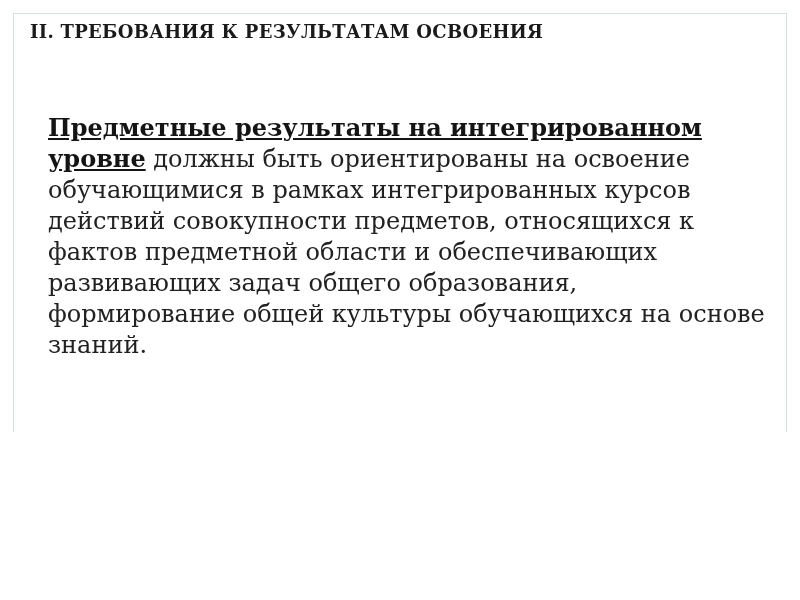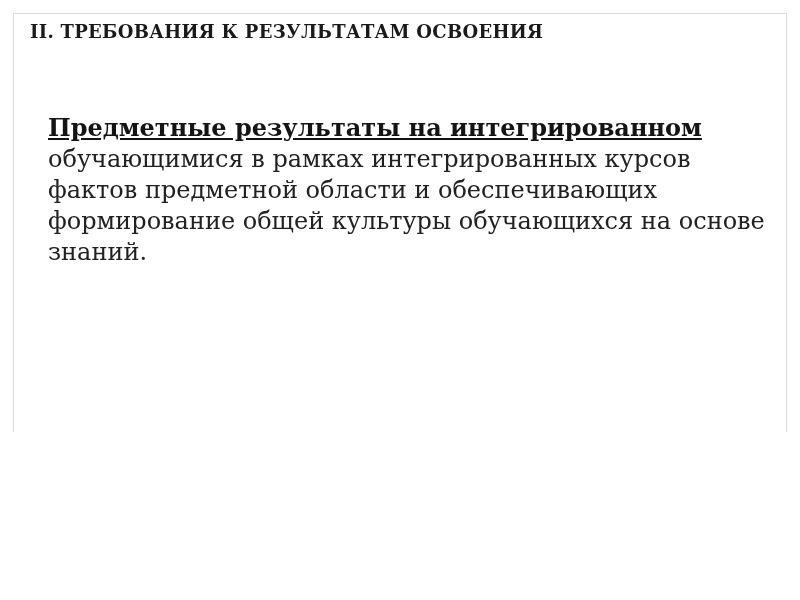--- a/index.html
+++ b/index.html
@@ -67,21 +67,24 @@
 <body>
 
 <div class="stage">
 
   <div class="slide-border"></div>
 
   <div class="slide-title">II. ТРЕБОВАНИЯ К РЕЗУЛЬТАТАМ ОСВОЕНИЯ</div>
 
   <div class="body-text">
     <div class="line"><span class="b">Предметные результаты на интегрированном</span><span></span></div>
+    <div class="line"><span class="b">уровне</span><span> должны быть ориентированы на освоение</span></div>
     <div class="line"><span class="b"></span><span>обучающимися в рамках интегрированных курсов</span></div>
+    <div class="line"><span class="b"></span><span>действий совокупности предметов, относящихся к</span></div>
     <div class="line"><span class="b"></span><span>фактов предметной области и обеспечивающих</span></div>
+    <div class="line"><span class="b"></span><span>развивающих задач общего образования,</span></div>
     <div class="line"><span class="b"></span><span>формирование общей культуры обучающихся на основе</span></div>
     <div class="line"><span class="b"></span><span>знаний.</span></div>
   </div>
 
   <div class="accent-bar"></div>
 
 </div>
 
 </body></html>

